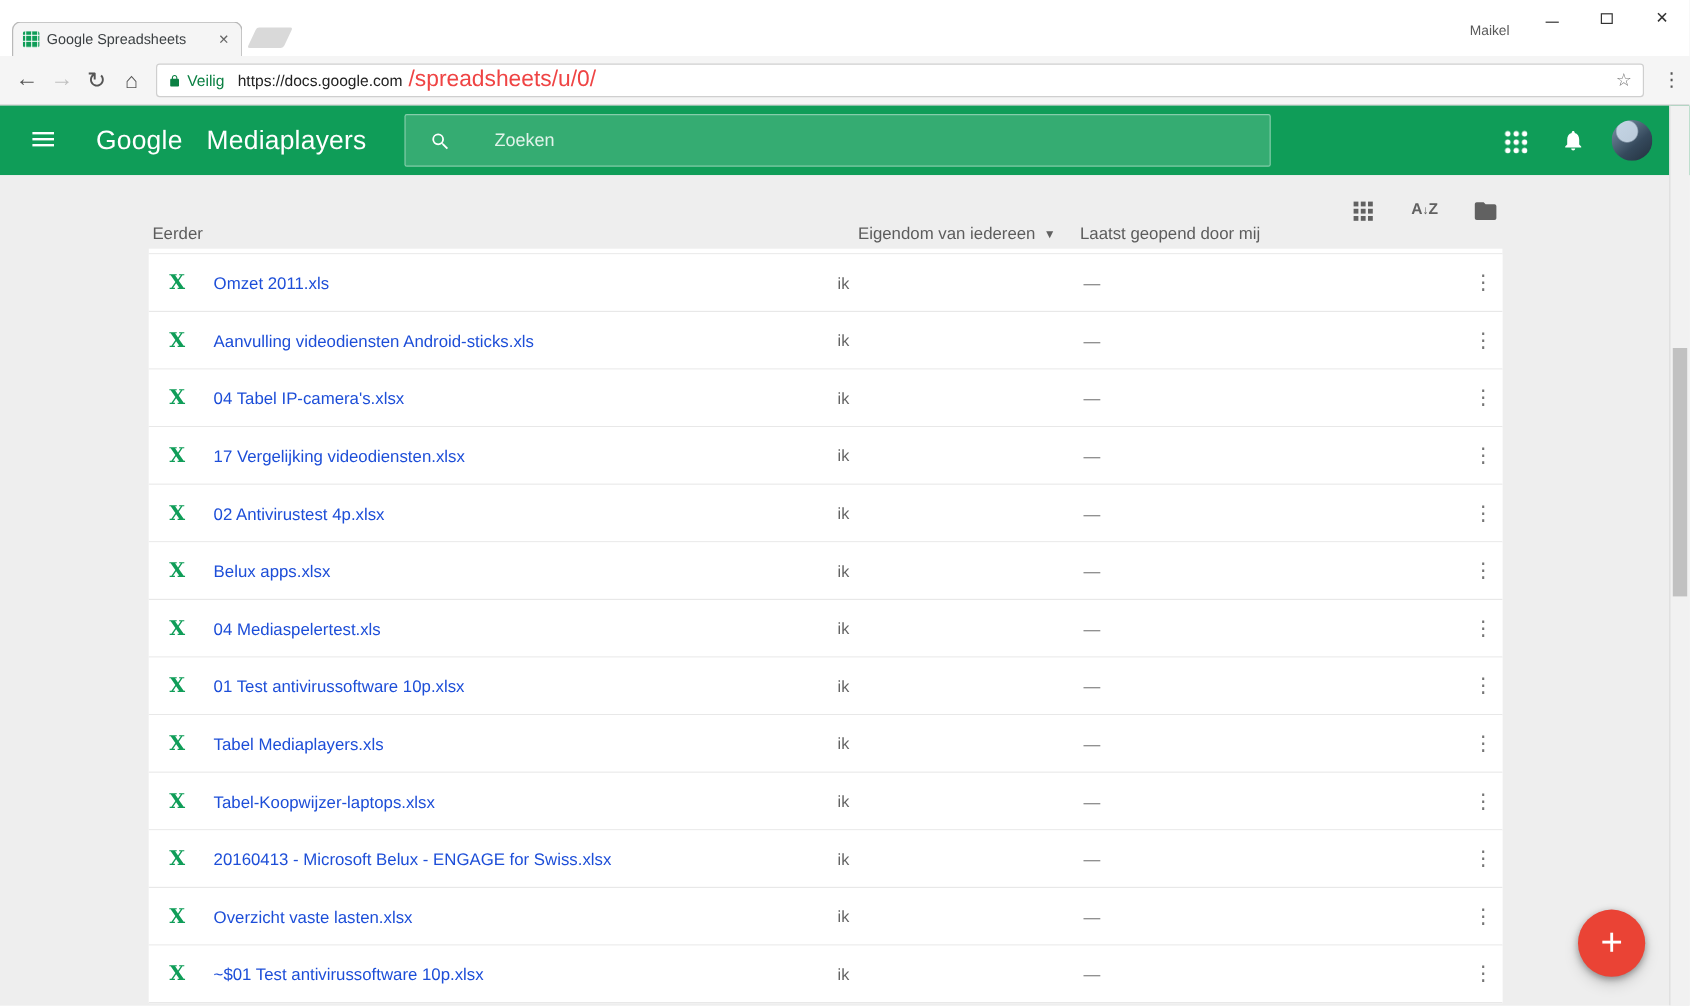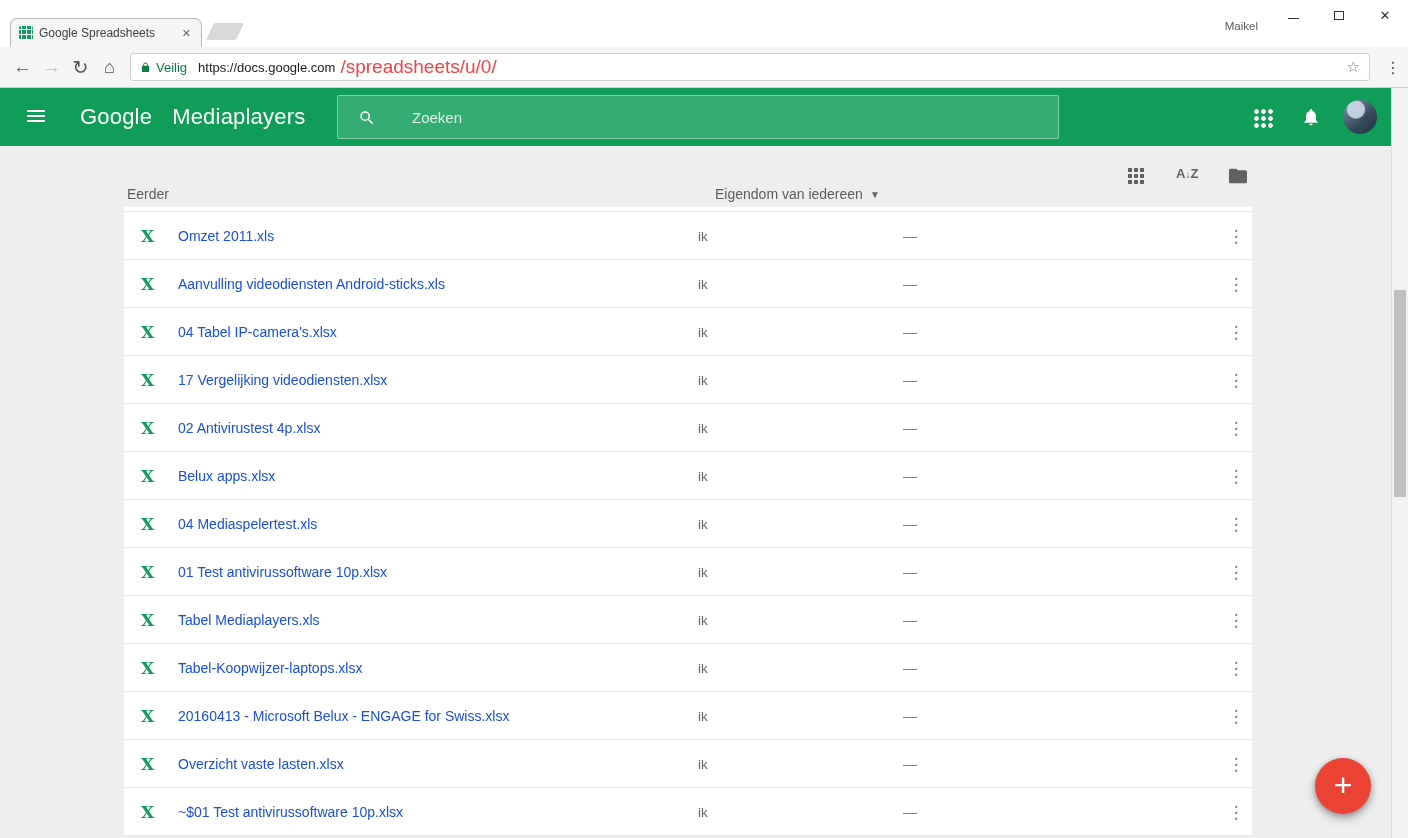--- a/index.html
+++ b/index.html
@@ -193,20 +193,21 @@
       <path d="M12 22c1.1 0 2-.9 2-2h-4c0 1.1.9 2 2 2zm6-6v-5c0-3.07-1.63-5.64-4.5-6.32V4c0-.83-.67-1.5-1.5-1.5s-1.5.67-1.5 1.5v.68C7.64 5.36 6 7.92 6 11v5l-2 2v1h16v-1l-2-2z"></path>
     </svg>
   <div class="avatar"></div>
 </div>
 
 <div class="filterbar">
   <span class="label section-label">Eerder</span>
   <span class="label owner-filter">
     <span>Eigendom van iedereen</span><span class="arrow">▼</span>
   </span>
+  <span class="label last-opened">Laatst geopend door mij</span>
   <span class="fb-icon gridview">
       <i></i>
     </span>
   <span class="fb-icon az"><span>A</span><span class="dn">↓</span><span>Z</span></span>
   <svg class="fb-icon folder" width="20" height="18" viewBox="0 0 24 22" fill="#616161">
       <path d="M10 2H3c-1.1 0-2 .9-2 2v14c0 1.1.9 2 2 2h18c1.1 0 2-.9 2-2V6c0-1.1-.9-2-2-2h-9l-2-2z"></path>
     </svg>
 </div>
 
 <div class="content">

